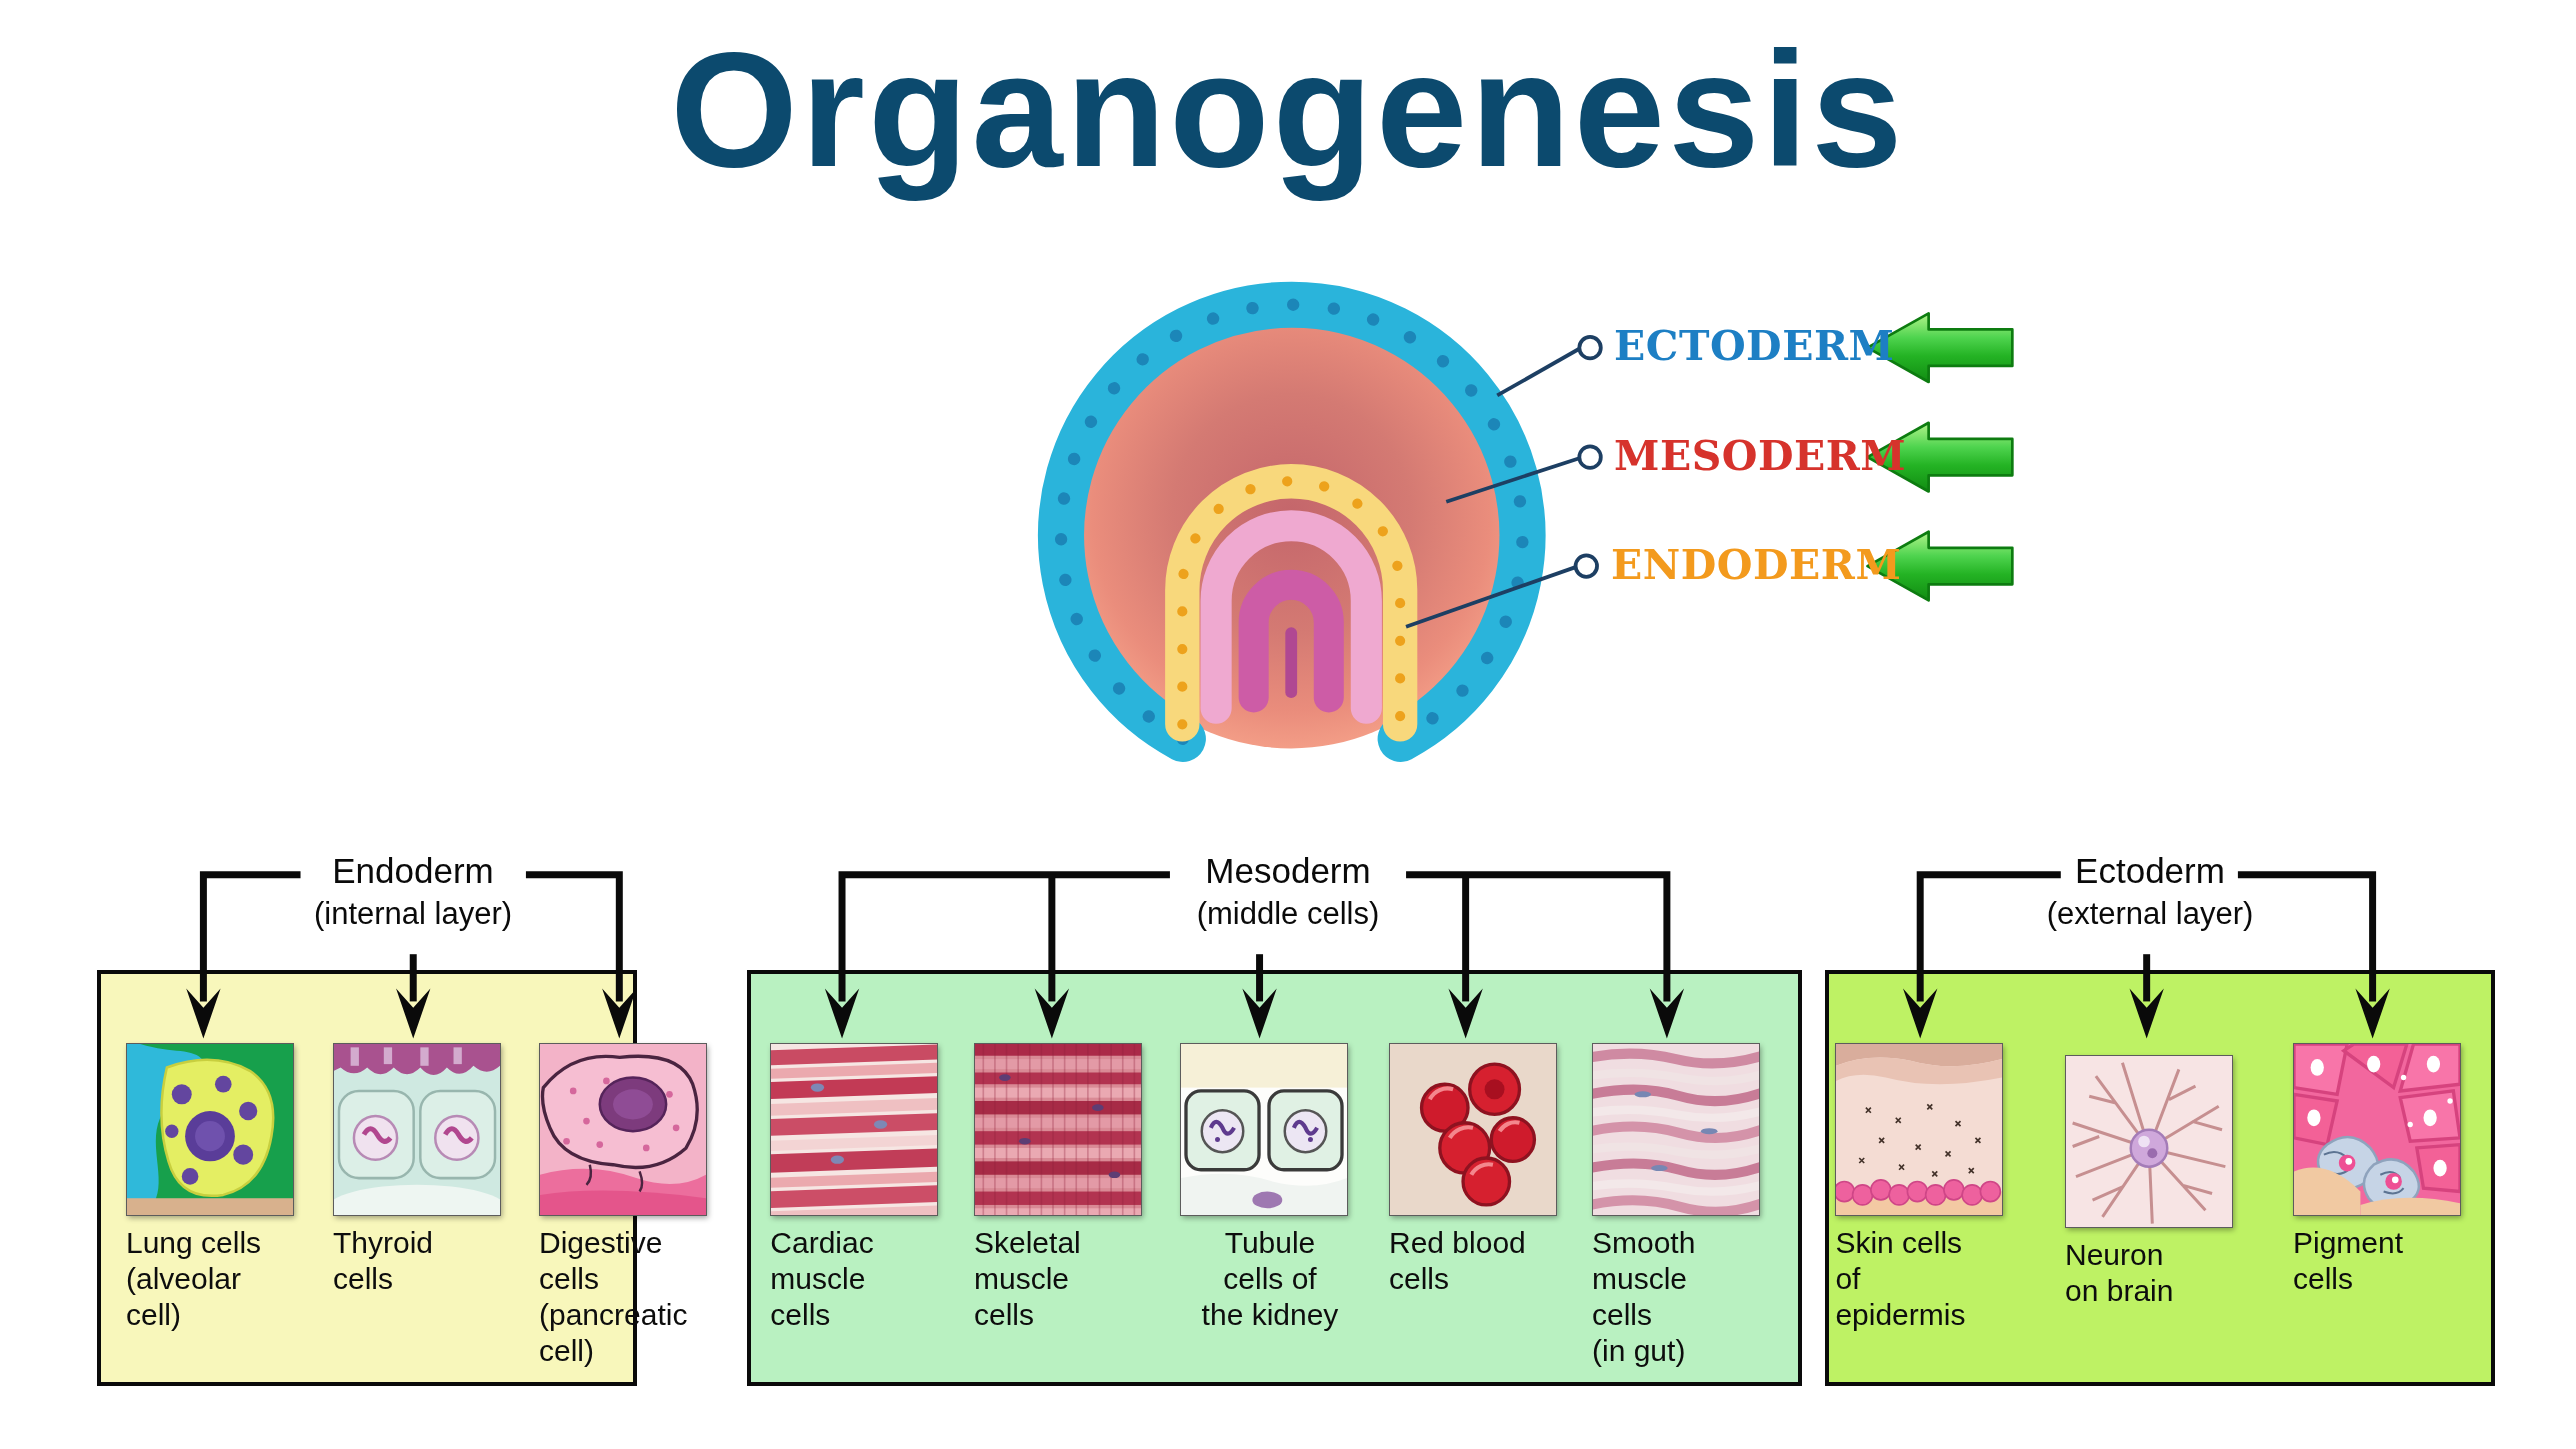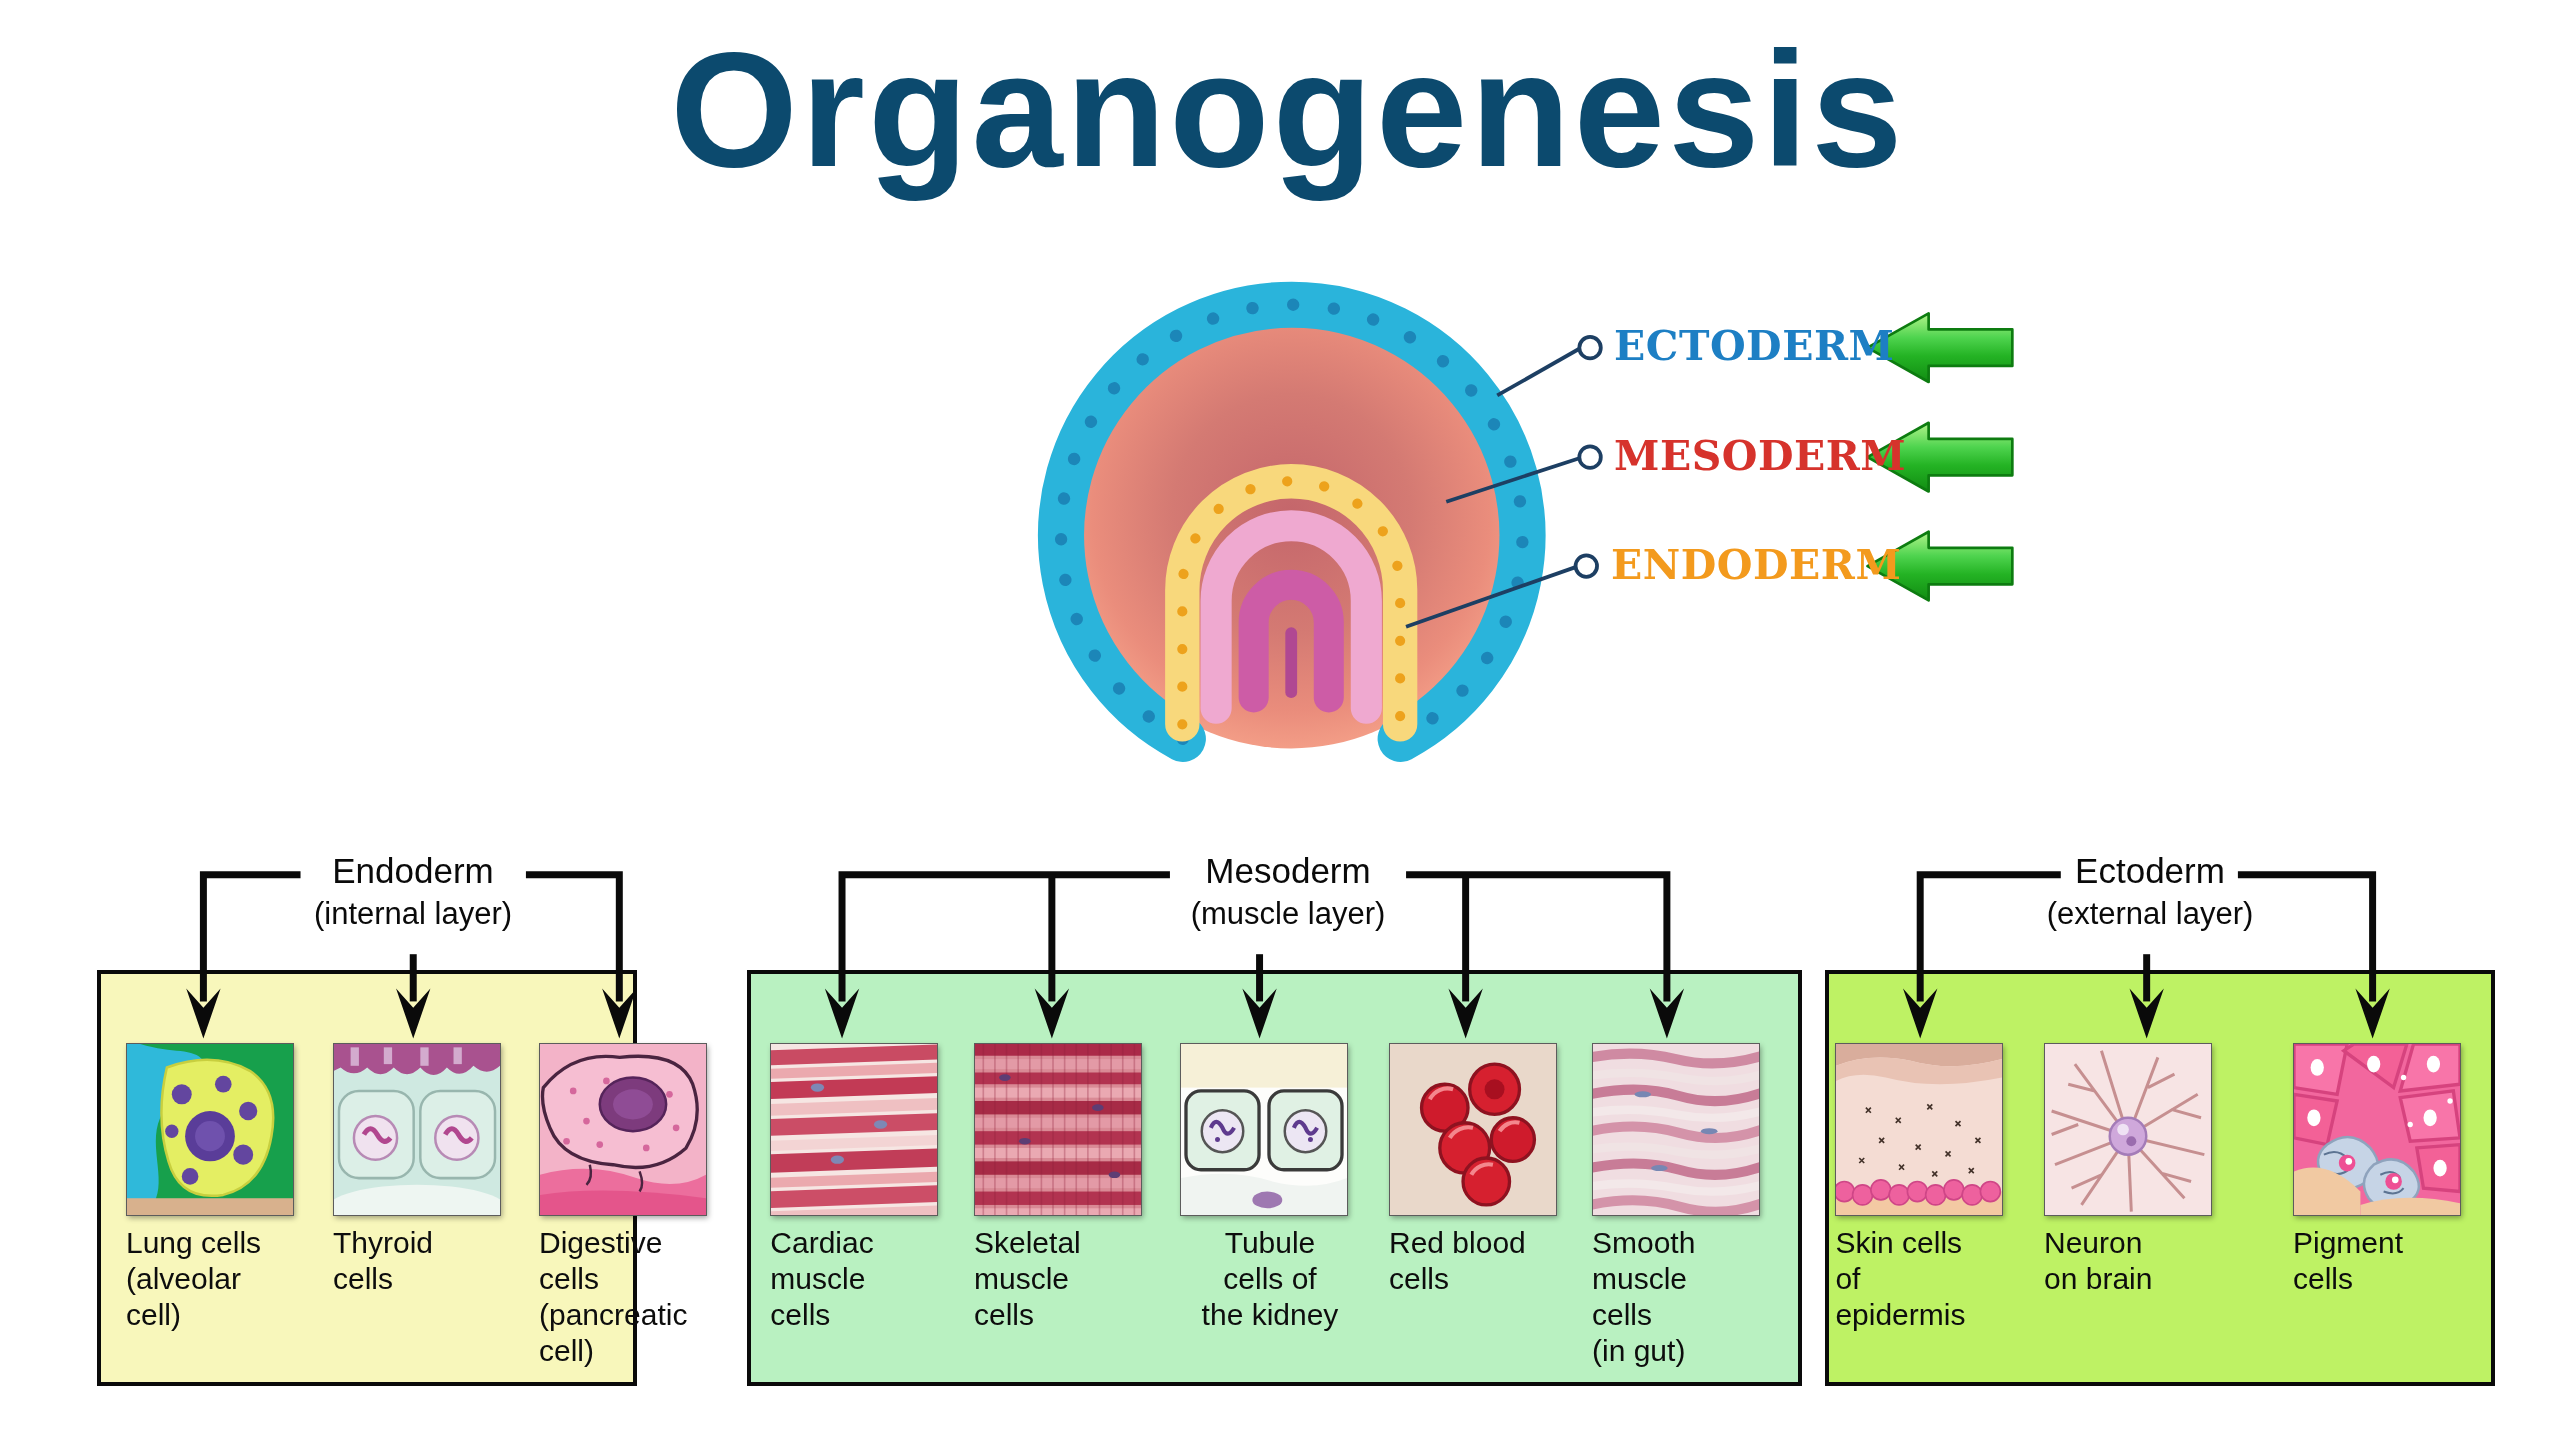--- a/index.html
+++ b/index.html
@@ -36,21 +36,21 @@
   .ci svg{display:block;width:100%;height:100%;}
   .cell-label{position:absolute;top:251px;width:180px;font-size:30px;line-height:1.2;
               color:#0d0d0d;white-space:pre-line;}
   
   #box-endoderm .ci:nth-of-type(1), #box-endoderm .cell-label:nth-of-type(4){left:25px;}
   #box-endoderm .ci:nth-of-type(2), #box-endoderm .cell-label:nth-of-type(5){left:232px;}
   #box-endoderm .ci:nth-of-type(3), #box-endoderm .cell-label:nth-of-type(6){left:438px;}
   #box-mesoderm .p1{left:19.3px;}  #box-mesoderm .p2{left:223px;}
   #box-mesoderm .p3{left:429px;text-align:center;} #box-mesoderm .p4{left:638px;}
   #box-mesoderm .p5{left:841px;}
-  #box-ectoderm .p1{left:6.4px;}  #box-ectoderm .p2{left:215px;} #box-ectoderm .p3{left:464px;}
+  #box-ectoderm .p1{left:6.4px;}  #box-ectoderm .p2{left:236px;margin-top:12px;} #box-ectoderm .p3{left:464px;}
 </style>
 </head>
 <body>
 
 <div id="stage">
 
   <div class="title">Organogenesis</div>
 
   <svg id="hero-svg" viewBox="0 0 4800 1560">
     <defs>
@@ -100,21 +100,21 @@
   <div class="layer-label" id="label-ectoderm">ECTODERM</div>
   <div class="layer-label" id="label-mesoderm">MESODERM</div>
   <div class="layer-label" id="label-endoderm">ENDODERM</div>
 
   <div class="group-header" id="header-endoderm">
     <div class="gh-title">Endoderm</div>
     <div class="gh-sub">(internal layer)</div>
   </div>
   <div class="group-header" id="header-mesoderm">
     <div class="gh-title">Mesoderm</div>
-    <div class="gh-sub">(muscle layer)</div>
+    <div class="gh-sub">(middle cells)</div>
   </div>
   <div class="group-header" id="header-ectoderm">
     <div class="gh-title">Ectoderm</div>
     <div class="gh-sub">(external layer)</div>
   </div>
 
   <svg id="connector-svg" viewBox="0 0 4800 480">
     <g stroke="#0a0a0a" stroke-width="13" fill="none">
 
       <path d="M 560 70 L 379 70 L 379 306"></path>

